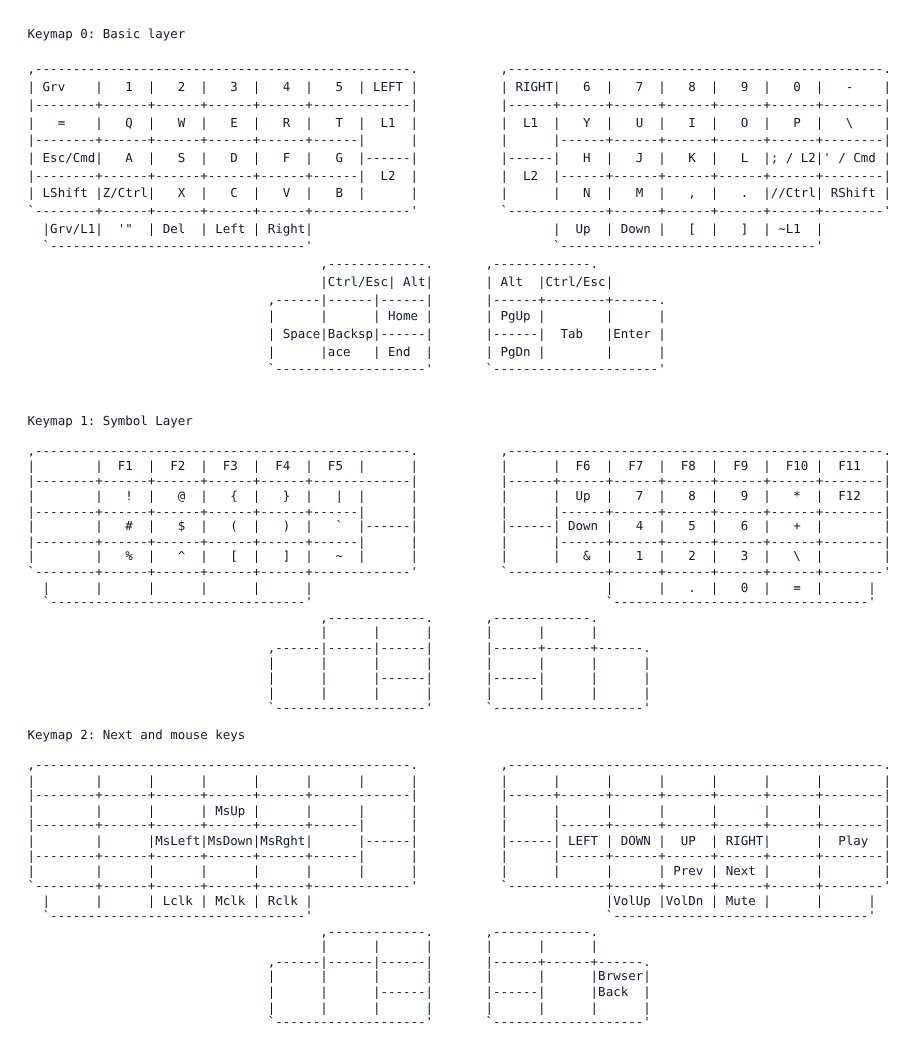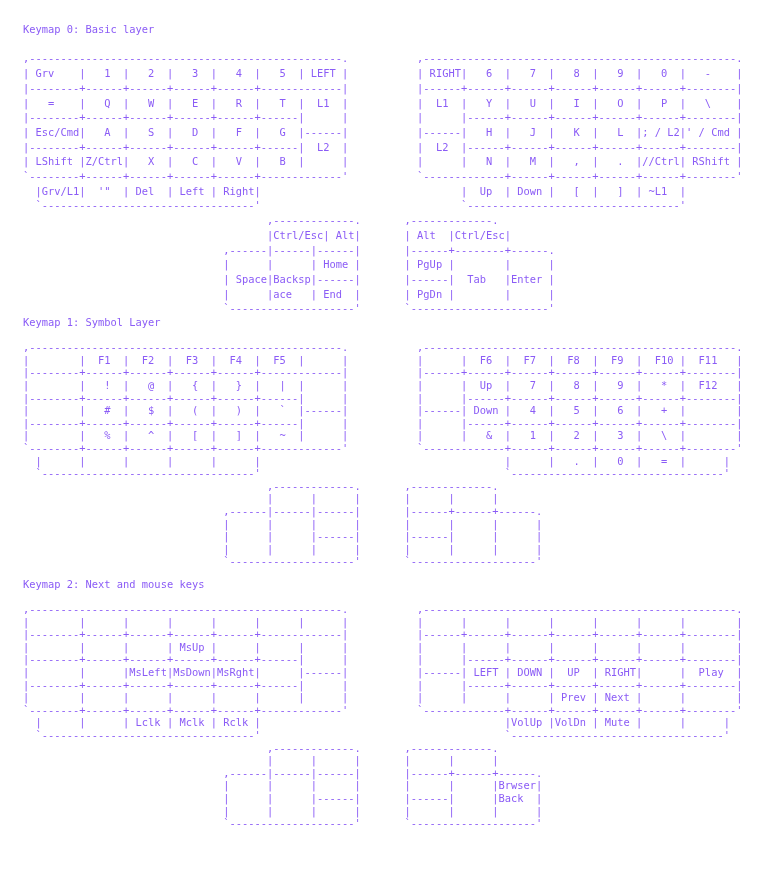--- a/index.html
+++ b/index.html
@@ -9,36 +9,36 @@
     background: #ffffff;
     overflow: hidden;
   }
   .doc {
     padding: 22px 0 0 23px;
     font-family: "DejaVu Sans Mono", "Liberation Mono", monospace;
     color: #3a3a3a;
   }
   .keymap-section { --lh: 12.6px; }
   .keymap-section.s0 { --lh: 14.7px; }
-  .keymap-section.s1 { }
+  .keymap-section.s1 { margin-top: 29px; }
   .keymap-section.s2 { margin-top: 10px; }
   .keymap-title, .keymap-art {
     margin: 0;
     font-size: 10.4px;
     font-weight: 400;
     line-height: var(--lh);
     white-space: pre;
     letter-spacing: 0;
   }
   .keymap-art { margin-top: var(--lh); }
 </style>
 </head>
 <body style="background: rgb(255, 255, 255);">
 
-<div class="doc" style="color: #8b5cf6;">
+<div class="doc" style="color: #0f172a;">
 
   <section class="keymap-section s0">
     <h2 class="keymap-title">Keymap 0: Basic layer</h2>
     <pre class="keymap-art">,--------------------------------------------------.           ,--------------------------------------------------.
 | Grv    |   1  |   2  |   3  |   4  |   5  | LEFT |           | RIGHT|   6  |   7  |   8  |   9  |   0  |   -    |
 |--------+------+------+------+------+-------------|           |------+------+------+------+------+------+--------|
 |   =    |   Q  |   W  |   E  |   R  |   T  |  L1  |           |  L1  |   Y  |   U  |   I  |   O  |   P  |   \    |
 |--------+------+------+------+------+------|      |           |      |------+------+------+------+------+--------|
 | Esc/Cmd|   A  |   S  |   D  |   F  |   G  |------|           |------|   H  |   J  |   K  |   L  |; / L2|' / Cmd |
 |--------+------+------+------+------+------|  L2  |           |  L2  |------+------+------+------+------+--------|

